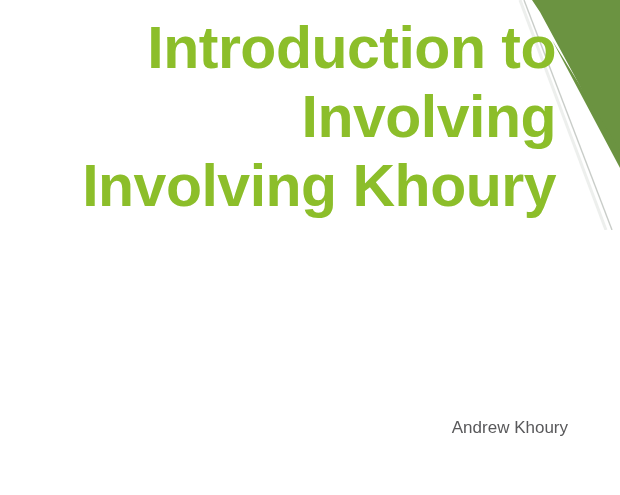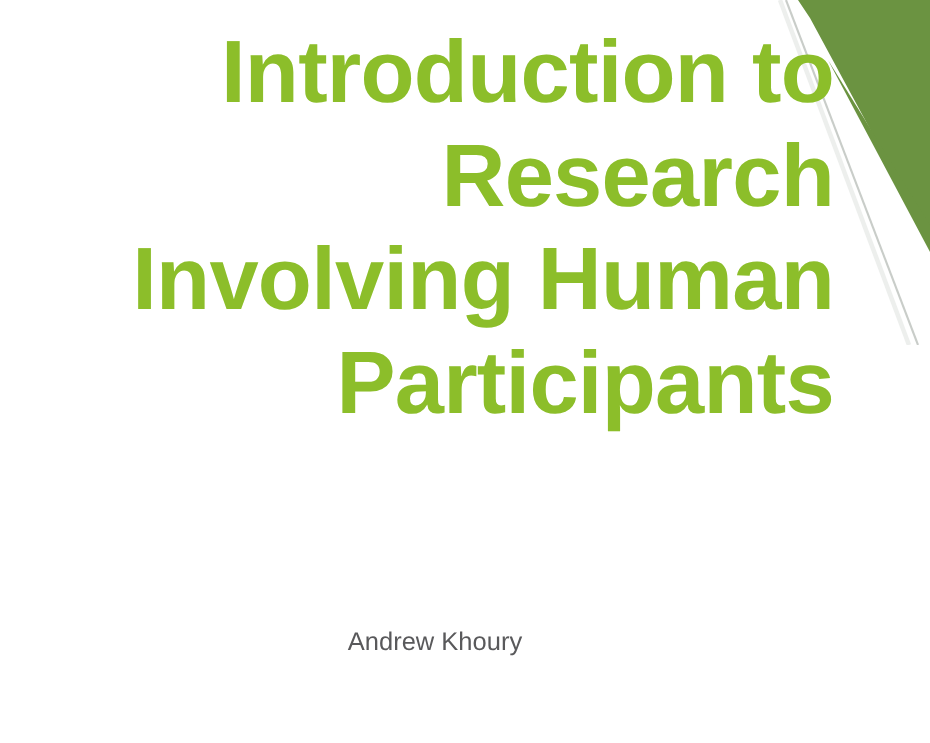--- a/index.html
+++ b/index.html
@@ -55,21 +55,21 @@
     letter-spacing: -0.5px;
     white-space: nowrap;
   }
 
   
   .subtitle-block {
     position: absolute;
     left: 12px;
     right: 52px;
     top: 414px;
-    text-align: center;
+    text-align: right;
   }
   .subtitle-line {
     display: block;
     color: #59595B;
     font-family: "Liberation Sans", sans-serif;
     font-weight: normal;
     font-size: 17px;
     line-height: 28px;
     white-space: nowrap;
   }
@@ -83,22 +83,21 @@
     <svg viewBox="0 0 140 230" preserveAspectRatio="none" aria-hidden="true">
       <polygon points="52,0 140,0 140,160 60,12" fill="#6B9341"></polygon>
       <polygon points="140,150 140,168 72,40" fill="#6B9341"></polygon>
       <path d="M 44 0 L 132 230" stroke="#C9CDC9" stroke-width="1.4" fill="none"></path>
       <path d="M 40 0 L 126 230" stroke="#EDEFED" stroke-width="3" fill="none"></path>
     </svg>
   </div>
 
   <div class="title-block">
     <span class="title-line">Introduction to</span>
-    <span class="title-line">Research</span>
-    <span class="title-line">Involving Human</span>
-    <span class="title-line">Participants</span>
+    <span class="title-line">Involving</span>
+    <span class="title-line">Involving Khoury</span>
   </div>
 
   <div class="subtitle-block">
     <span class="subtitle-line">Andrew Khoury</span>
   </div>
 
 </div>
 
 </body></html>

